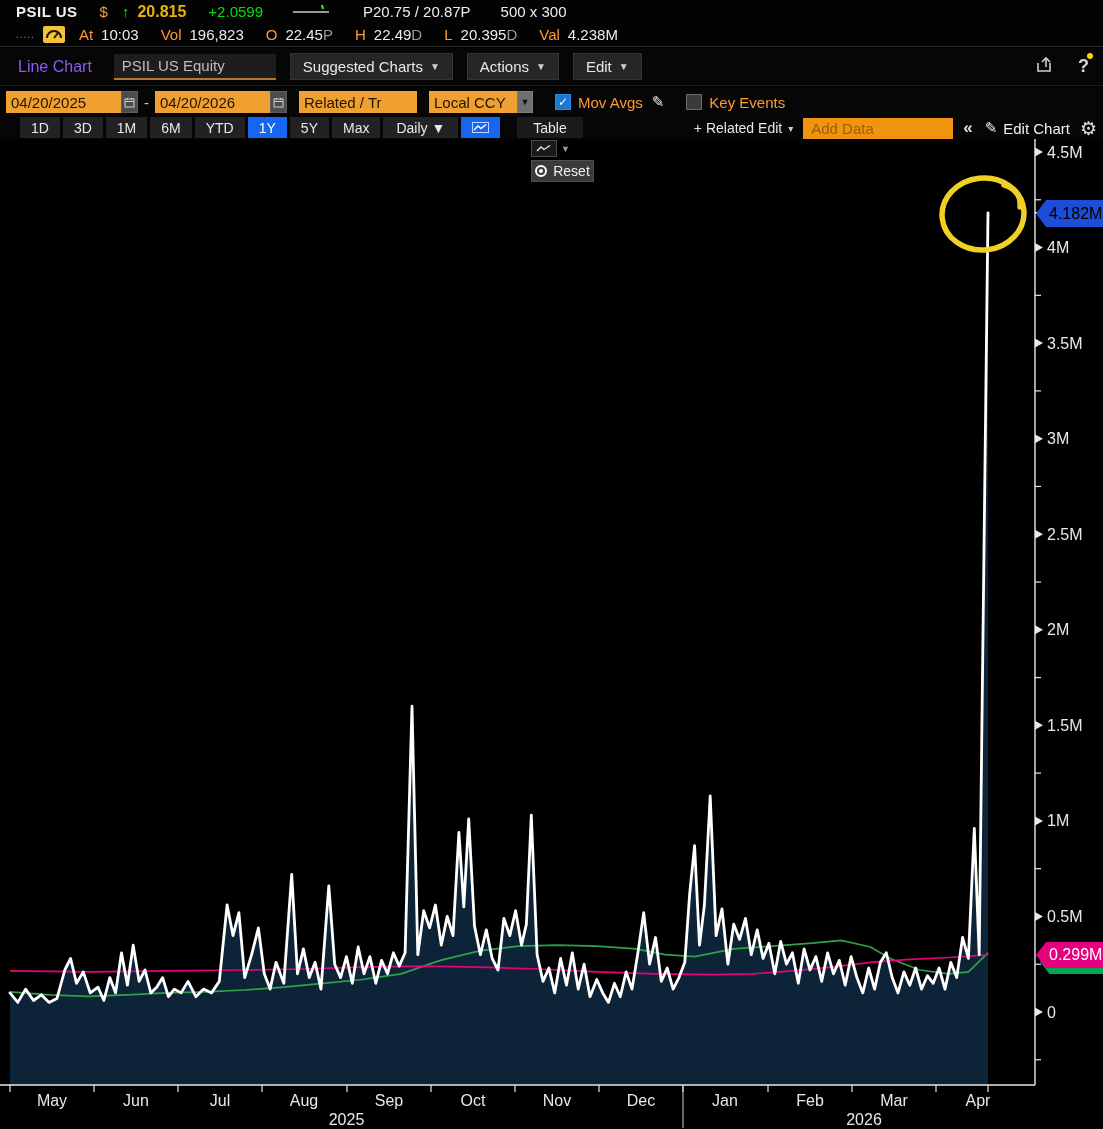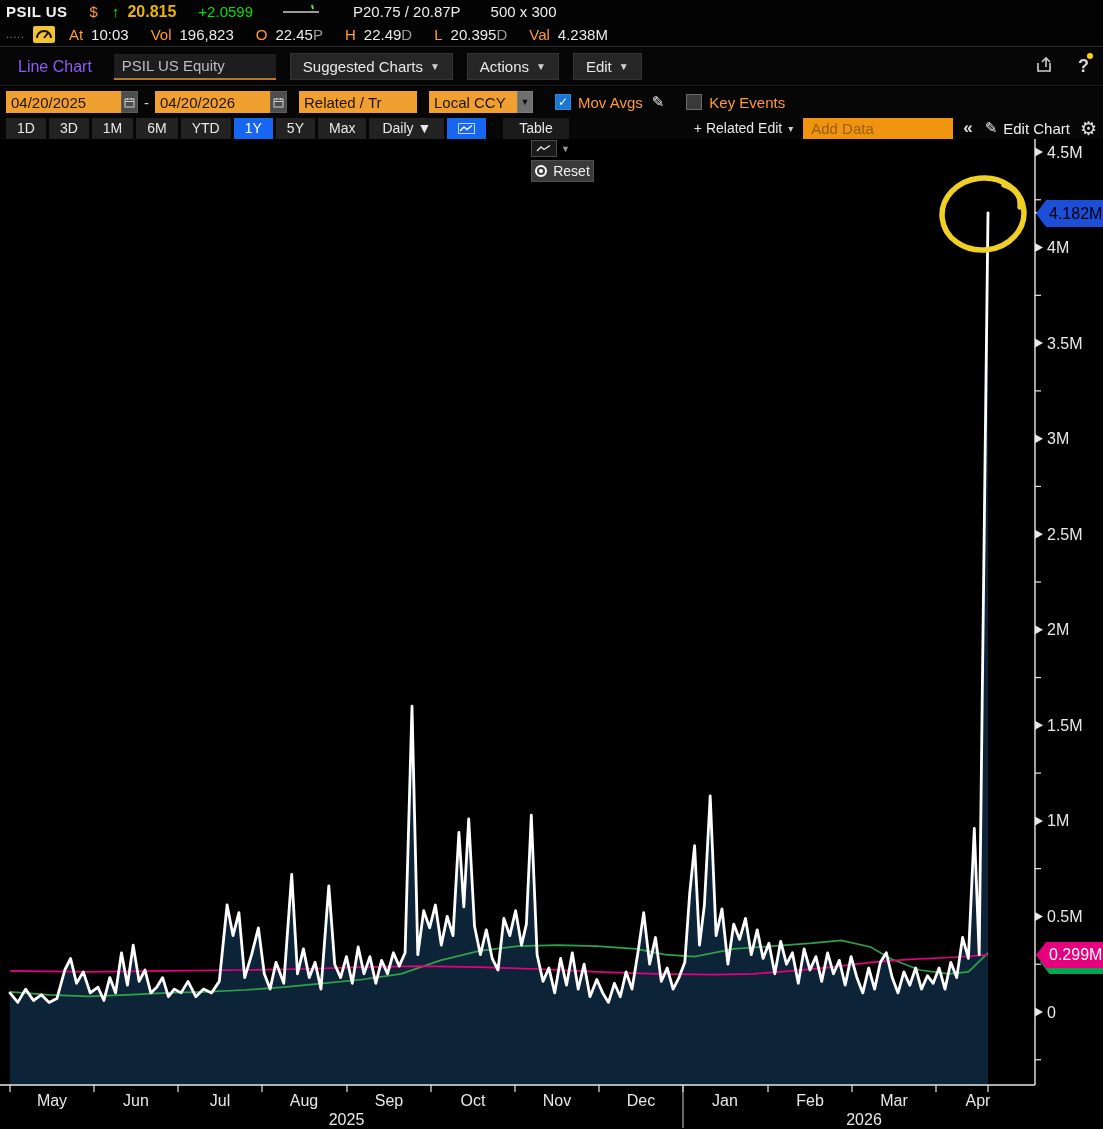--- a/index.html
+++ b/index.html
@@ -2,21 +2,21 @@
 <html><head>
 <meta charset="utf-8">
 <style>
   * { margin:0; padding:0; box-sizing:border-box; }
   html,body { background:#000; }
   body { font-family:"Liberation Sans","DejaVu Sans",sans-serif; }
   .app { position:relative; width:1103px; height:1129px; background:#000; color:#e8e8e8; overflow:hidden; }
 
   
   .titlebar { position:absolute; top:0; left:0; width:100%; height:47px; background:#030303; border-bottom:1px solid #2e2e2e; font-size:15px; }
-  .t-row { display:flex; align-items:center; height:23px; padding-left:6px; white-space:nowrap; }
+  .t-row { display:flex; align-items:center; height:23px; padding-left:16px; white-space:nowrap; }
   .tkr { font-weight:bold; color:#f2f2f2; letter-spacing:.5px; }
   .amber { color:#ff9932; }
   .green { color:#eab308; font-weight:bold; }
   .greenlite { color:#00e000; }
   .wht { color:#ececec; }
   .gry { color:#9a9a9a; }
   .sp8{margin-left:8px;} .sp14{margin-left:14px;} .sp22{margin-left:22px;} .sp30{margin-left:30px;}
   .grip { color:#8a8a8a; font-size:10px; letter-spacing:1px; }
   .gauge-ico { display:inline-block; width:22px; height:17px; background:#f2c335; border-radius:2px; margin-left:8px; position:relative; }
   .sparkline { margin-left:28px; }
@@ -40,21 +40,21 @@
   .dd-field { margin-left:12px; }
   .dd-caret { width:16px; height:22px; background:#6f6f6f; color:#111; font-size:9px; display:inline-flex; align-items:center; justify-content:center; cursor:pointer; border:1px solid #7d7d7d; }
   .chk-wrap { display:inline-flex; align-items:center; gap:7px; margin-left:22px; cursor:pointer; }
   .chk { width:16px; height:16px; display:inline-flex; align-items:center; justify-content:center; font-size:12px; color:#fff; }
   .chk.on { background:#1b78d0; border:1px solid #2a87df; }
   .chk.off { background:#3a3a3a; border:1px solid #6a6a6a; }
   .chk-label { color:#ff9932; }
   .pencil { color:#e8e8e8; font-size:15px; margin-left:2px; }
 
   
-  .toolbar3 { position:absolute; top:117px; left:0; width:100%; height:22px; display:flex; align-items:center; padding-left:6px; background:#060606; font-size:14px; }
+  .toolbar3 { position:absolute; top:117px; left:0; width:100%; height:22px; display:flex; padding-left:20px; background:#060606; font-size:14px; }
   .pbtn { background:#222; color:#e8e8e8; border:none; height:21px; padding:0 11px; margin-right:3px; font-size:14px; cursor:pointer; font-family:inherit; }
   .pbtn.sel { background:#1666f2; color:#fff; }
   .pbtn.icon-btn { display:inline-flex; align-items:center; }
   .tb3-right { margin-left:auto; display:flex; align-items:center; padding-right:6px; gap:10px; }
   .related { background:transparent; color:#e8e8e8; border:none; font-size:14px; display:inline-flex; align-items:center; gap:6px; cursor:pointer; font-family:inherit; }
   .add-data { width:150px; height:21px; background:#f0930f; border:none; color:#7a4a00; font-size:15px; padding:0 8px; font-family:inherit; }
   .add-data::placeholder { color:#9a5f05; }
   .chev2 { color:#e0e0e0; font-size:17px; font-weight:bold; cursor:pointer; }
   .editchart { background:transparent; border:none; color:#f0f0f0; font-size:15px; display:inline-flex; align-items:center; gap:6px; cursor:pointer; font-family:inherit; }
   .gear { color:#e0e0e0; font-size:19px; cursor:pointer; line-height:1; }

